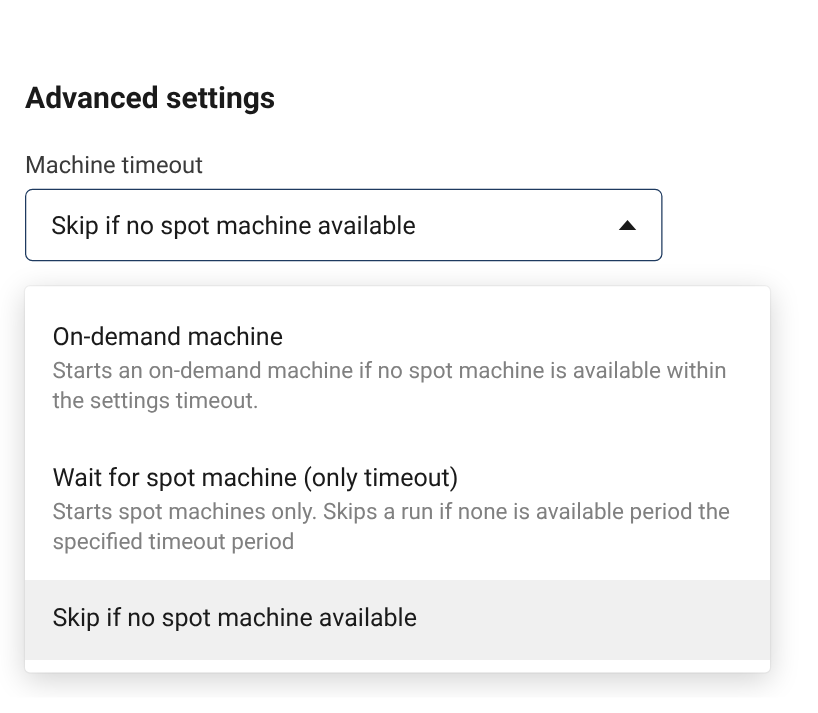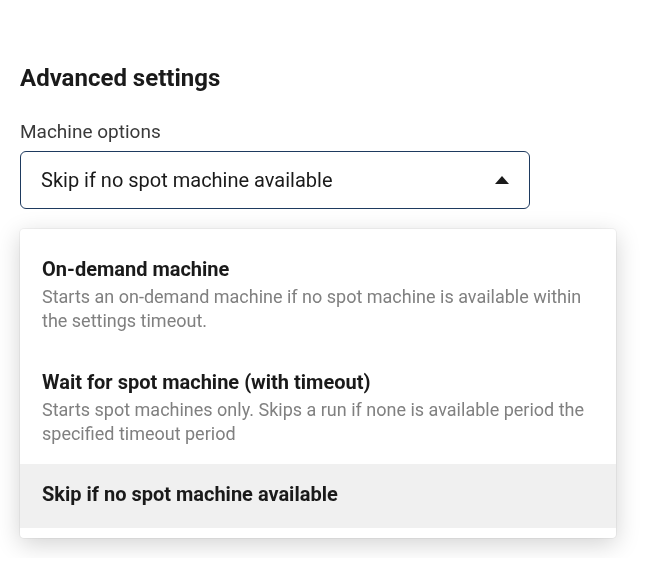--- a/index.html
+++ b/index.html
@@ -55,47 +55,47 @@
     }
     .option {
       padding: 18px 22px;
       cursor: pointer;
     }
     .option.selected {
       background: #f0f0f0;
     }
     .option-title {
       font-size: 20px;
-      font-weight: 700;
+      font-weight: 400;
       color: #1a1a1a;
       margin-bottom: 4px;
     }
     .option-desc {
       font-size: 18px;
       color: #808080;
       line-height: 1.35;
     }
   </style>
 </head>
 <body>
 
 <h2 class="heading">Advanced settings</h2>
 
-<div class="field-label">Machine options</div>
+<div class="field-label">Machine timeout</div>
 
 <div class="select-box">
   <span class="select-value">Skip if no spot machine available</span>
   <span class="caret"></span>
 </div>
 
 <div class="dropdown" id="dropdown">
     <div class="option">
       <div class="option-title">On-demand machine</div>
       <div class="option-desc">Starts an on-demand machine if no spot machine is available within the settings timeout.</div>
     </div>
     <div class="option">
-      <div class="option-title">Wait for spot machine (with timeout)</div>
+      <div class="option-title">Wait for spot machine (only timeout)</div>
       <div class="option-desc">Starts spot machines only. Skips a run if none is available period the specified timeout period</div>
     </div>
     <div class="option selected">
       <div class="option-title">Skip if no spot machine available</div>
     </div>
   </div>
 
 </body></html>

